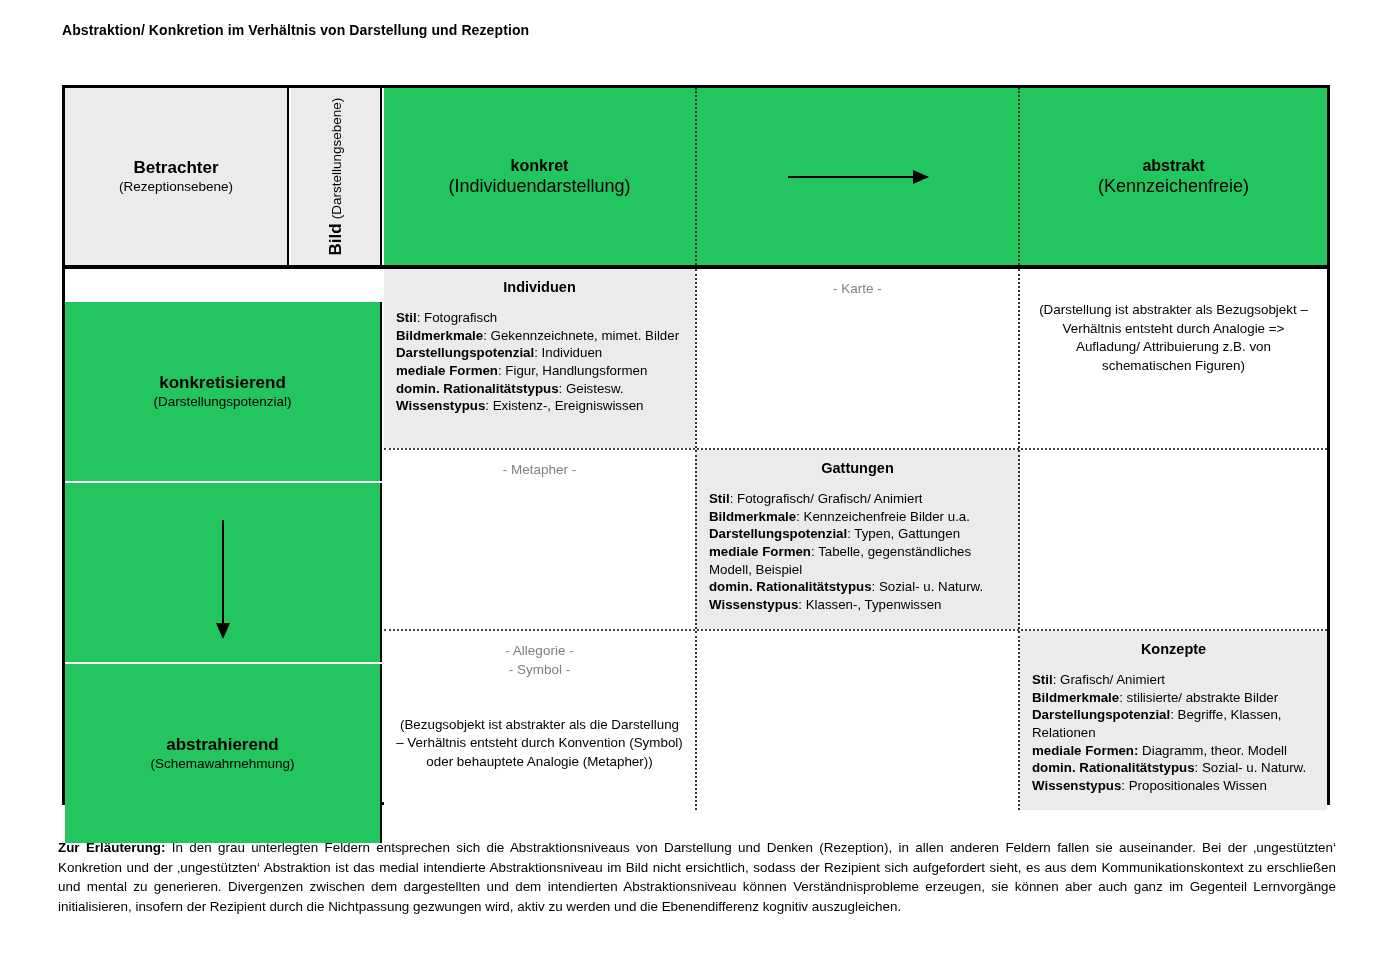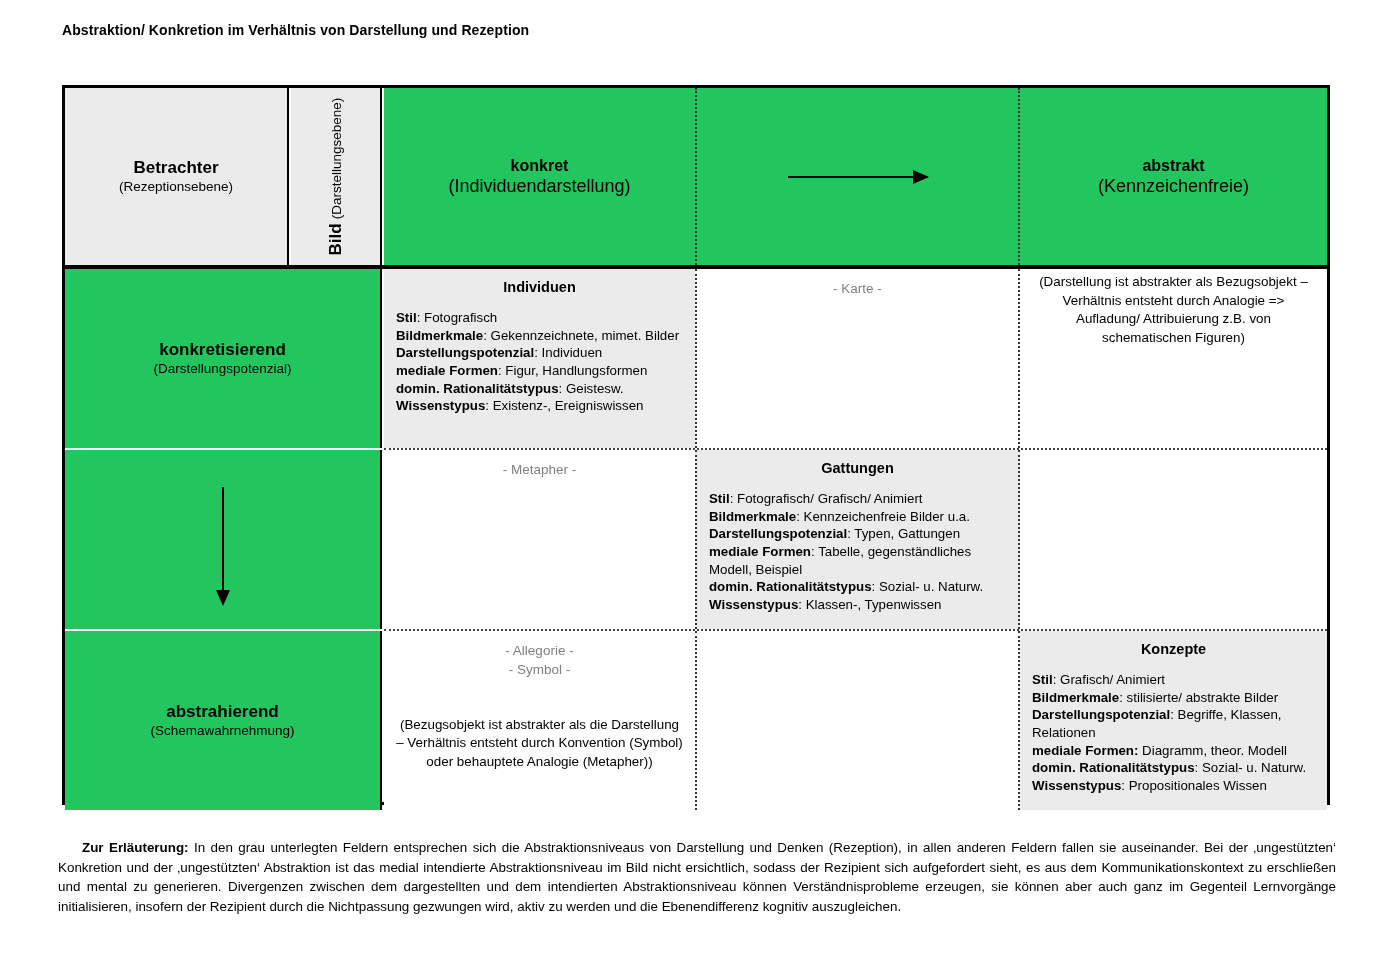--- a/index.html
+++ b/index.html
@@ -109,20 +109,21 @@
     border-left: 7px solid transparent;
     border-right: 7px solid transparent;
   }
 
   
   .rowlabel {
     left: 0; width: 317px;
     display: flex; align-items: center; justify-content: center;
     flex-direction: column;
     border-right: 2px solid #000;
+    margin-top: 33px;
   }
   .r1 { top: 181px; height: 179px; }
   .r2 { top: 362px; height: 179px; }
   .r3 { top: 543px; height: 179px; }
 
   .colA { left: 319px; width: 311px; }
   .colB { left: 630px; width: 325px; border-left: 2px dotted #333; border-right: 2px dotted #333; }
   .colC { left: 955px; width: 307px; }
 
   .rowsep {
@@ -152,34 +153,34 @@
     text-align: center;
     margin-top: 11px;
     line-height: 1.4;
   }
   .note {
     font-size: 13.4px;
     text-align: center;
     line-height: 1.38;
     padding: 0 12px;
   }
-  .note-r1 { margin-top: 4px; }
+  .note-r1 { margin-top: 32px; }
   .note-r3 { margin-top: 36px; }
 
   
   #footnote {
     position: absolute;
     left: 58px;
     top: 838px;
     width: 1278px;
     font-size: 13.4px;
     line-height: 1.46;
     text-align: justify;
   }
-  #footnote b { font-weight: bold; margin-left: 24px; }
+  #footnote b { font-weight: bold; }
 </style>
 </head>
 <body>
 
 <div id="page-title">Abstraktion/ Konkretion im Verhältnis von Darstellung und Rezeption</div>
 
 <div id="matrix">
 
   <div class="cell hdr-betrachter bg-light">
     <div class="big-label">Betrachter</div>

